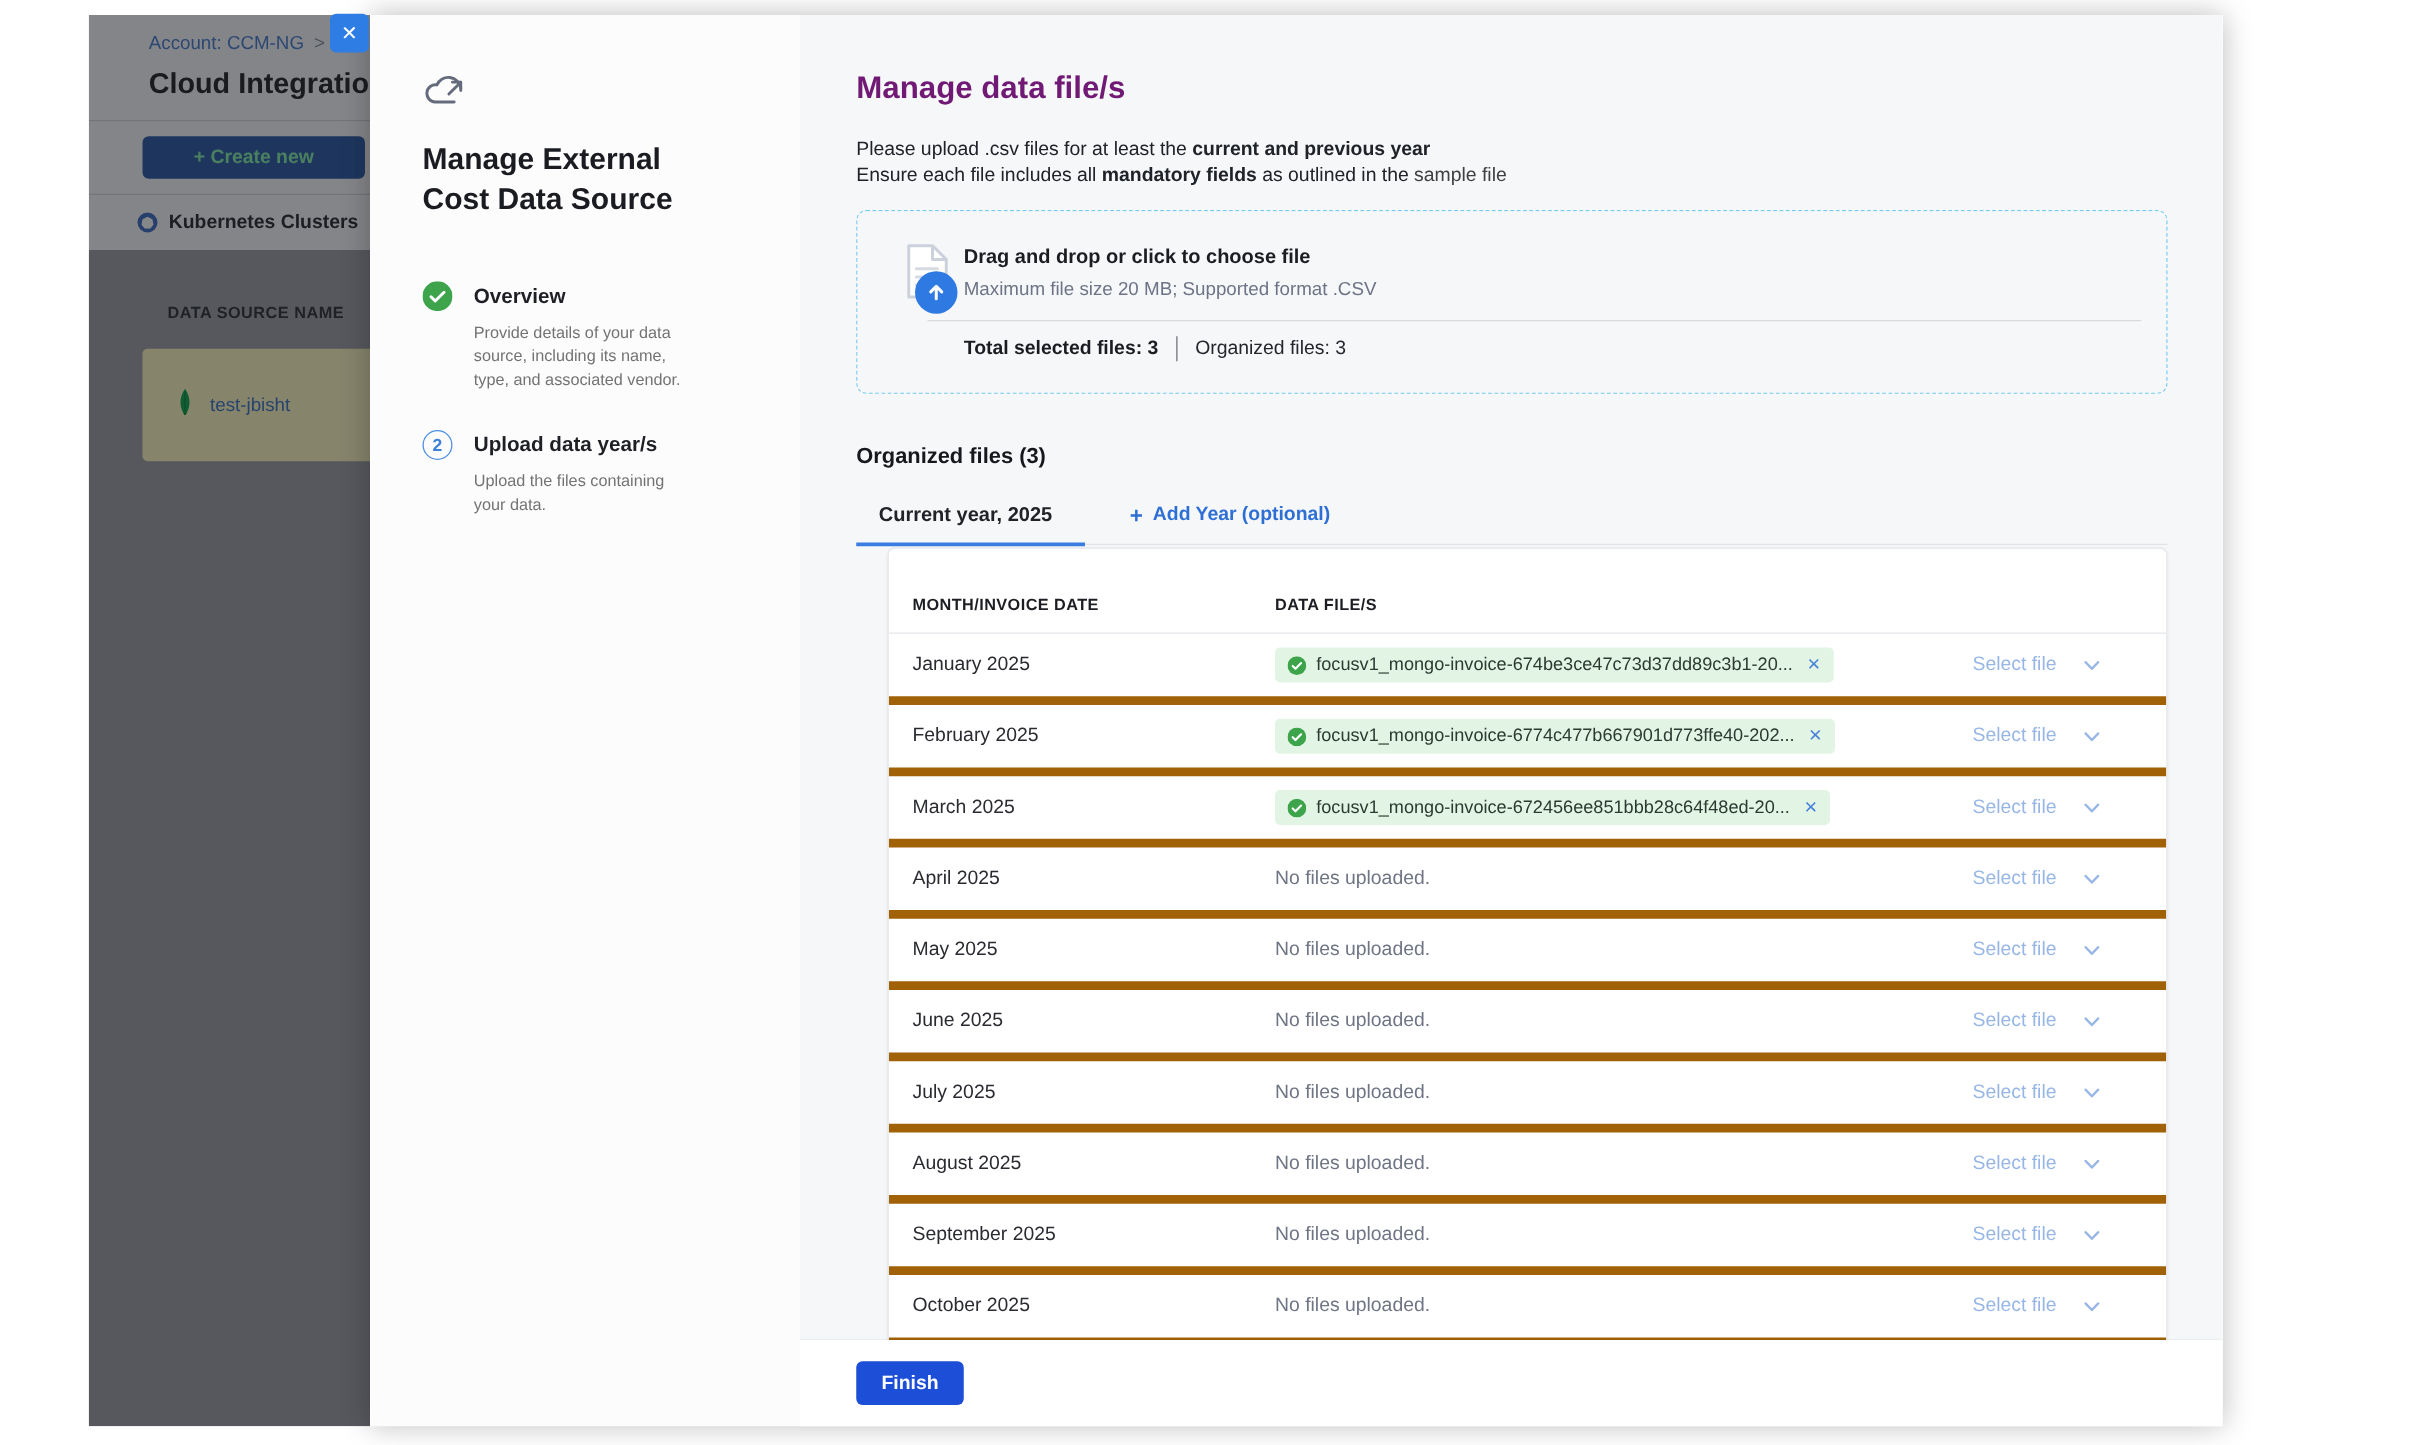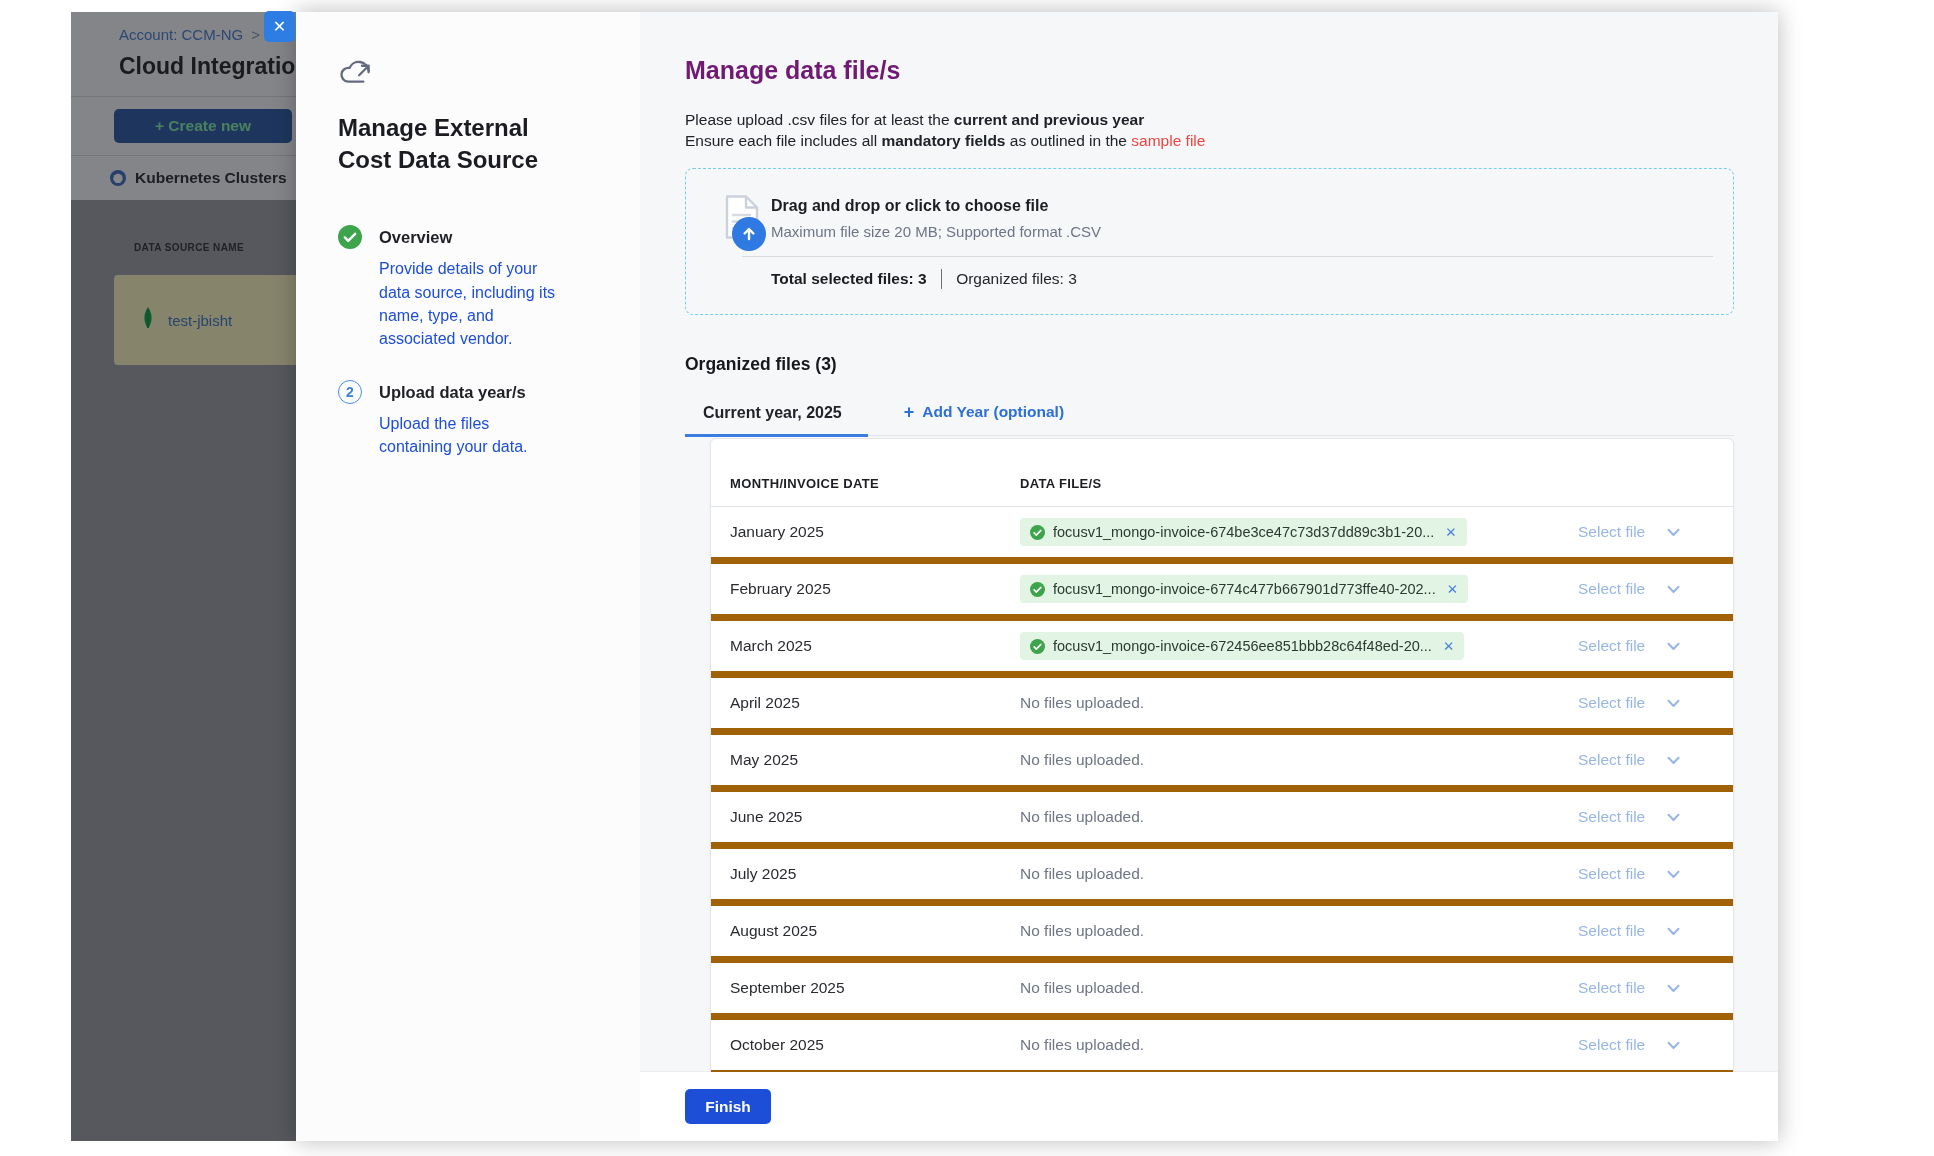--- a/index.html
+++ b/index.html
@@ -14,21 +14,21 @@
   .bgp-title { margin:10px 0 0 48px; font-size:23px; font-weight:700; color:#24262b; white-space:nowrap; }
   .bgp-div { margin-top:16px; border-top:1px solid #d9dbdf; }
   .bgp-btn { margin:12px 0 0 43px; width:178px; height:34px; background:#2f5da8; color:#86efac;
     border-radius:5px; font-size:15.5px; font-weight:600; text-align:center; line-height:34px; white-space:nowrap; }
   .bgp-div2 { margin-top:12px; border-top:1px solid #d9dbdf; }
   .bgp-tab { margin:13px 0 0 39px; display:flex; align-items:center; gap:9px; font-size:15.5px;
     font-weight:600; color:#2a2d33; white-space:nowrap; }
   .k8s-icon { width:16px; height:16px; border-radius:50%; background:#3f6fc4; flex:0 0 auto;
     display:flex; align-items:center; justify-content:center; }
   .bgp-content { background:#9ea1a6; height:calc(100% - 188px); }
-  .bgp-colhead { padding:42px 0 0 63px; font-size:10px; font-weight:700; letter-spacing:.4px;
+  .bgp-colhead { padding:42px 0 0 63px; font-size:13px; font-weight:700; letter-spacing:.4px;
     color:#30333a; white-space:nowrap; }
   .bgp-card { margin:22px 0 0 43px; width:250px; height:90px; background:#fef9c3; border-radius:4px;
     display:flex; align-items:center; padding-left:27px; gap:13px; }
   .bgp-rowname { font-size:15px; color:#4179ca; }
   .bgp-overlay { position:absolute; inset:0; background:rgba(14,16,19,0.5); }
 
   
   .close-btn { position:absolute; left:264px; top:11px; width:31px; height:31px; background:#2e7de5;
     border-radius:5px; color:#fff; font-size:16px; font-weight:700; display:flex; align-items:center;
     justify-content:center; cursor:pointer; z-index:30; }
@@ -40,29 +40,29 @@
   
   .panel-left { width:344px; background:#fcfcfd; padding:44px 0 0 42px; flex:0 0 auto; }
   .cloud-icon svg { display:block; }
   .panel-title { margin-top:26px; font-size:24px; font-weight:700; color:#1b1c21; width:242px; line-height:1.32; }
   .steps { margin-top:50px; }
   .step { display:flex; gap:17px; margin-bottom:30px; }
   .step-circle { width:24px; height:24px; flex:0 0 auto; border-radius:50%; }
   .step-circle.num { border:1.5px solid #4a8fe2; color:#3b82d8; font-size:14px; font-weight:600;
     display:flex; align-items:center; justify-content:center; background:#fcfcfd; }
   .step-title { font-size:16.5px; font-weight:700; color:#1f2026; line-height:24px; }
-  .step-desc { margin-top:8px; font-size:16px; color:#1d4ed8; width:180px; line-height:1.45; }
+  .step-desc { margin-top:8px; font-size:13px; color:#737373; width:180px; line-height:1.45; }
 
   
   .panel-main { flex:1; background:#f6f7f8; display:flex; flex-direction:column; min-width:0; }
   .main-scroll { height:1060px; overflow:hidden; padding:0 44px 0 45px; }
   .main-title { margin-top:44px; font-size:25px; font-weight:700; color:#701a75; }
   .intro { margin-top:24px; font-size:15.5px; line-height:21px; color:#202229; }
   .intro b { font-weight:700; }
-  .intro a { color:#ef4444; text-decoration:none; cursor:pointer;text-align:right; }
+  .intro a { color:#404040; text-decoration:none; cursor:pointer;text-align:right; }
 
   .dropzone { margin-top:17px; height:147px; border:1px dashed #74ccf0; border-radius:8px;
     position:relative; cursor:pointer; }
   .dz-row { display:flex; padding:25px 0 0 37px; align-items:flex-start; }
   .dz-icon { position:relative; width:48px; height:56px; flex:0 0 auto; }
   .dz-badge { position:absolute; left:9px; top:23px; width:34px; height:34px; border-radius:50%;
     background:#2e7ae2; display:flex; align-items:center; justify-content:center; }
   .dz-title { font-size:16px; font-weight:700; color:#1c1d22; margin-top:3px; }
   .dz-sub { margin-top:8px; font-size:15px; color:#6e7487; }
   .dz-div { position:absolute; left:56px; right:20px; top:87px; border-top:1px solid #d7dade; }

